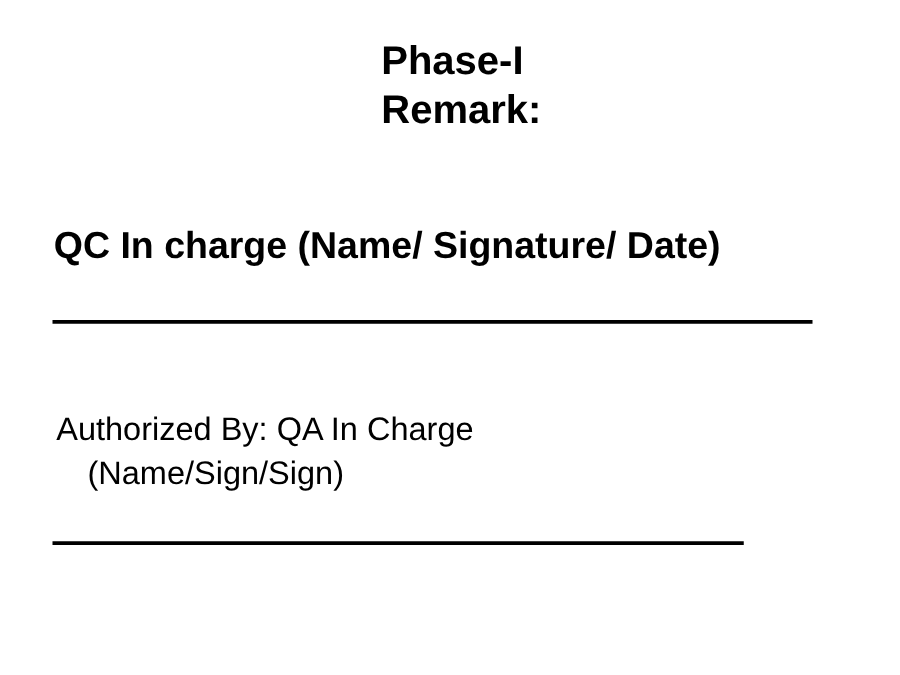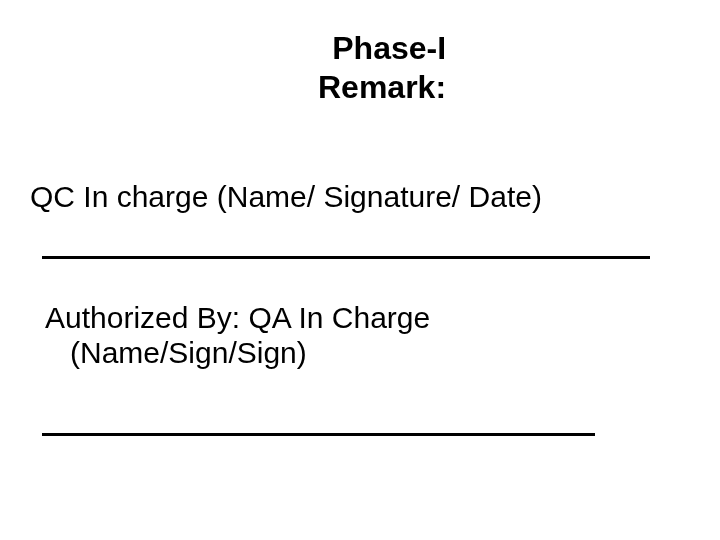--- a/index.html
+++ b/index.html
@@ -18,49 +18,47 @@
     -webkit-font-smoothing: none;
   }
   .title-block {
     position: absolute;
     left: 305px;
     top: 29px;
     font-size: 32px;
     font-weight: bold;
     line-height: 39px;
     white-space: nowrap;
-    text-align: right;
   }
   .title-line-2 {
-    margin-left: 13px;
   }
   .qc-label {
     position: absolute;
-    left: 30px;
+    left: 43px;
     top: 179px;
     font-size: 30px;
-    font-weight: normal;
+    font-weight: bold;
     line-height: 35px;
     white-space: nowrap;
   }
   .sig-line {
     position: absolute;
     height: 3px;
     background: #000000;
   }
   .sig-line-qc {
     left: 42px;
     top: 256px;
     width: 608px;
   }
   .qa-label {
     position: absolute;
     left: 45px;
-    top: 300px;
-    font-size: 30px;
+    top: 326px;
+    font-size: 26px;
     font-weight: normal;
     line-height: 35px;
     white-space: nowrap;
   }
   .qa-label-line-2 {
     margin-left: 25px;
   }
   .sig-line-qa {
     left: 42px;
     top: 433px;

